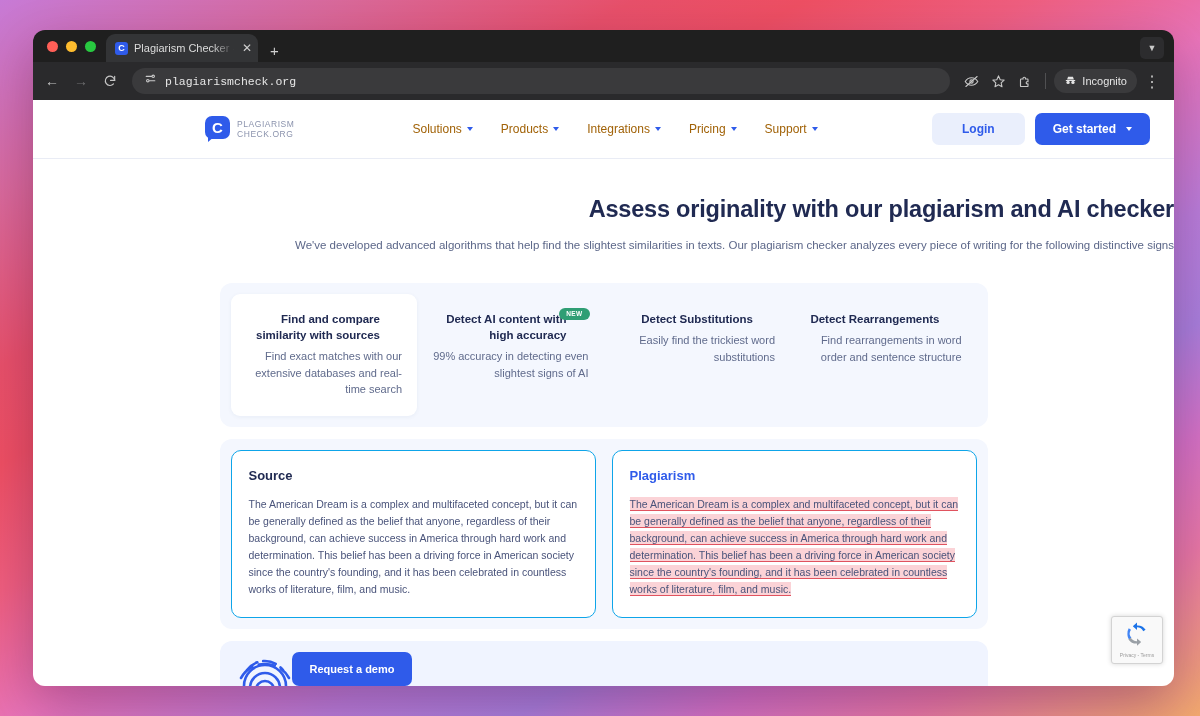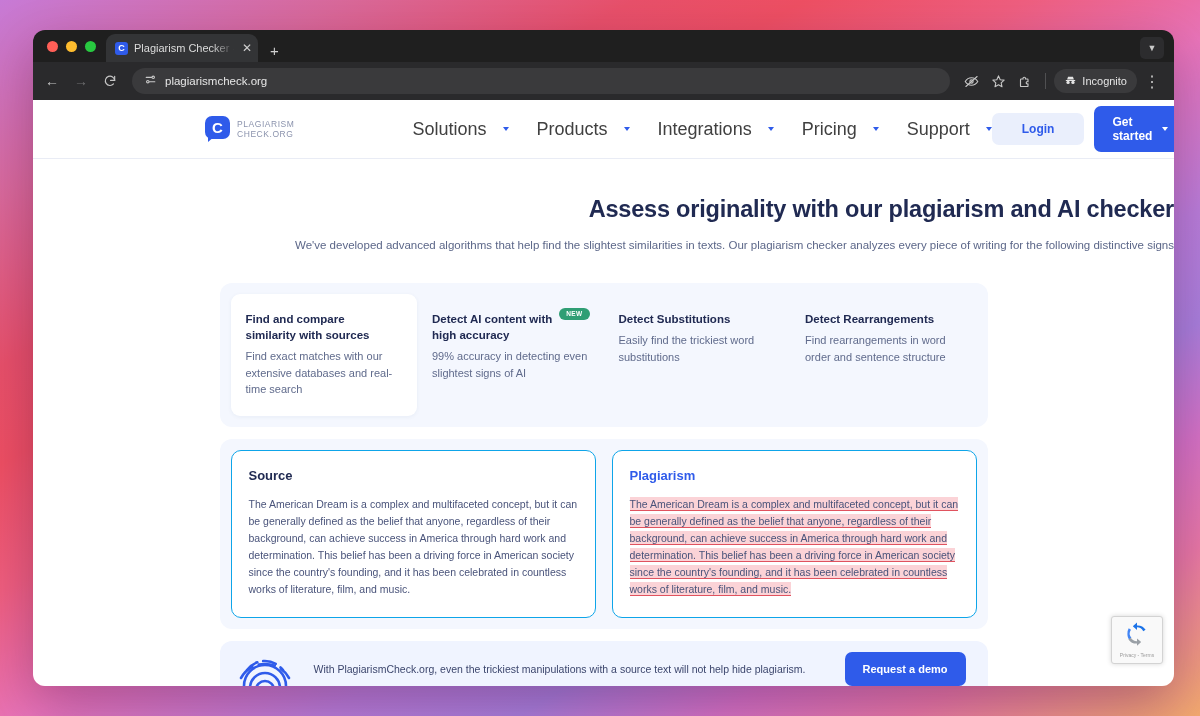--- a/index.html
+++ b/index.html
@@ -105,20 +105,21 @@
     flex: 1;
     height: 26px;
     background: #3a3a3c;
     border-radius: 13px;
     display: flex;
     align-items: center;
     gap: 8px;
     padding: 0 12px;
     margin: 0 6px;
     min-width: 0;
+    font-family: Liberation Mono, monospace;
   }
   .omni-url { font-size: 11.5px; color: #e6e6e6; white-space: nowrap; }
   .tbicon {
     width: 24px; height: 24px;
     display: flex; align-items: center; justify-content: center;
     color: #c6c6c6;
     flex: none;
   }
   .tb-sep { width: 1px; height: 16px; background: #505052; margin: 0 5px; flex: none; }
   .incognito {
@@ -166,22 +167,22 @@
     position: absolute; left: 3px; bottom: 0px;
     width: 0; height: 0;
     border-left: 7px solid #2f5bea;
     border-bottom: 6px solid transparent;
   }
   .logo-text { line-height: 1.18; }
   .logo-text div { font-size: 8.5px; color: #8b93ad; letter-spacing: .55px; }
 
   .mainnav { display: flex; align-items: center; gap: 28px; margin-left: 118px; }
   .navitem {
-    display: flex; align-items: center; gap: 16px;
-    font-size: 18px; color: #404040; font-weight: 500;
+    display: flex; align-items: center; gap: 5px;
+    font-size: 12px; color: #a16207; font-weight: 500;
   }
   .caret {
     width: 0; height: 0;
     border-left: 3.5px solid transparent;
     border-right: 3.5px solid transparent;
     border-top: 4px solid #2f5bea;
   }
   .caret.white { border-top-color: #fff; }
 
   .authgroup { display: flex; align-items: center; gap: 10px; margin-left: auto; }
@@ -224,20 +225,21 @@
     border-radius: 12px;
     padding: 11px;
     display: flex;
     gap: 0;
   }
   .fcard {
     flex: 1;
     padding: 17px 15px 18px 15px;
     border-radius: 9px;
     position: relative;
+    text-align: right;
   }
   .fcard.active { background: #ffffff; box-shadow: 0 1px 4px rgba(40,60,120,.06); }
   .fcard h3 {
     font-size: 11.5px;
     color: #202a52;
     font-weight: bold;
     line-height: 1.42;
     padding-right: 22px;
   }
   .fcard p {
@@ -502,21 +504,20 @@
         <span class="fingerprint">
           <svg width="54" height="70" viewBox="0 0 54 70" fill="none" stroke="#2f5bea" stroke-width="2.6" stroke-linecap="round">
             <path d="M6 40a21 21 0 0 1 42 0v26"></path>
             <path d="M12 42a15 15 0 0 1 30 0v24"></path>
             <path d="M18 44a9 9 0 0 1 18 0v22"></path>
             <path d="M24 46a3 3 0 0 1 6 0v20"></path>
             <path d="M3 32c5-9 13.5-14 24-14s19 5 24 14" stroke-dasharray="16 7"></path>
             <path d="M9 24c5-6 11-9 18-9s13 3 18 9" stroke-dasharray="13 6"></path>
           </svg>
         </span>
-        <span class="cta-text">With PlagiarismCheck.org, even the trickiest manipulations with a source text will not help hide plagiarism.</span>
         <span class="btn-demo">Request a demo</span>
       </div>
 
     </div>
 
     <div class="recaptcha">
       <span>
         <svg width="24" height="24" viewBox="0 0 24 24">
           <path d="M12 3.4V.6L7.8 4.3 12 8V5.2a6.8 6.8 0 0 1 6.2 4.1l2.4-1.5A9.6 9.6 0 0 0 12 3.4z" fill="#1c73e8"></path>
           <path d="M4.6 12A7.3 7.3 0 0 1 6 7.8L3.7 6.2A10 10 0 0 0 2.4 12c0 2 .6 3.9 1.6 5.4l2.4-1.6A7.3 7.3 0 0 1 4.6 12z" fill="#4285f4"></path>

